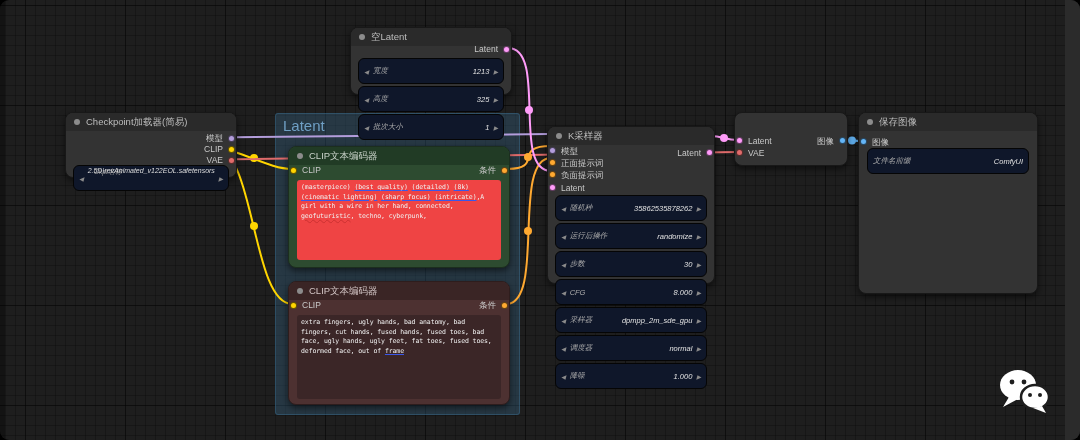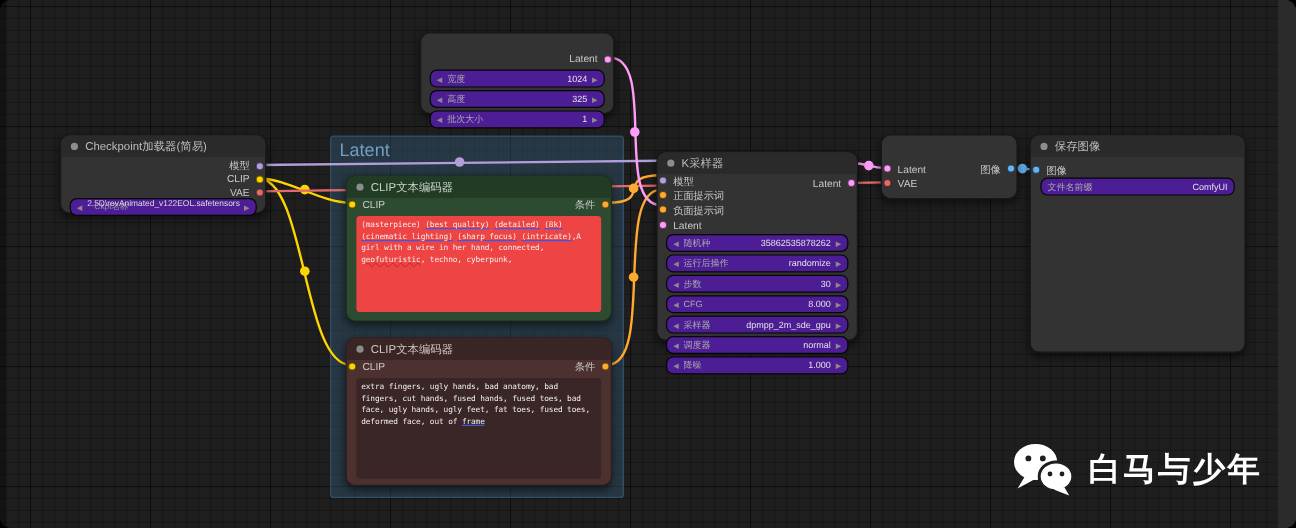--- a/index.html
+++ b/index.html
@@ -41,22 +41,22 @@
   .slot{position:absolute;height:12px;line-height:12px;font-size:8.5px;color:#c9c9c9;white-space:nowrap;}
   .slot.in{left:0;padding-left:13px;}
   .slot.out{right:0;padding-right:13px;text-align:right;}
   .port{position:absolute;width:7px;height:7px;border-radius:50%;border:1px solid rgba(0,0,0,.6);}
   .port.in{left:1px;}
   .port.out{right:1px;}
   .c-model{background:#B39DDB;} .c-clip{background:#FFD500;} .c-vae{background:#E06B6B;}
   .c-cond{background:#FFA931;} .c-latent{background:#FF9CF9;} .c-image{background:#64B5F6;}
 
   .widgets{position:absolute;left:0;right:0;}
-  .pill{height:15px;margin:2px 7px;border-radius:6px;background:#4c1d95;border:1px solid #050505;
-        display:flex;align-items:center;padding:0 5px;font-size:7.5px;color:#ababab;white-space:nowrap;overflow:hidden;}
+  .pill{height:26px;margin:2px 7px;border-radius:6px;background:#0f172a;border:1px solid #050505;
+        display:flex;align-items:center;padding:0 5px;font-size:7.5px;color:#ababab;white-space:nowrap;overflow:hidden;font-style:italic;}
   .pill .val{margin-left:auto;color:#e2e2e2;}
   .pill .arr{color:#8a8a8a;font-size:6px;flex:0 0 auto;}
   .pill .arr.l{margin-right:4px;} .pill .arr.r{margin-left:4px;}
   .pill.combo{position:absolute;left:7px;right:7px;margin:0;}
   .combo-stack{position:relative;flex:1;height:100%;}
   .combo-label{position:absolute;left:6px;top:1px;color:#9a9a9a;font-size:7px;}
   .combo-value{position:absolute;left:0;right:0;top:1px;text-align:center;color:#ddd;font-size:7px;}
 
   .ta{position:absolute;left:8px;right:8px;border-radius:3px;padding:3px 4px;
       font-family:"DejaVu Sans Mono", monospace;font-size:6.5px;line-height:9.5px;letter-spacing:-0.1px;
@@ -96,45 +96,49 @@
     <circle cx="528" cy="231" r="4" fill="#FFA931"></circle>
     <path d="M508,48 C548,48 511,171 551,171" stroke="#FF9CF9" stroke-width="2" fill="none" stroke-linecap="round"></path>
     <circle cx="529" cy="110" r="4" fill="#FF9CF9"></circle>
     <path d="M710,136 C724,136 724,140 738,140" stroke="#FF9CF9" stroke-width="2" fill="none" stroke-linecap="round"></path>
     <circle cx="724" cy="138" r="4" fill="#FF9CF9"></circle>
     <path d="M843,140 C851,140 854,141 862,141" stroke="#64B5F6" stroke-width="2" fill="none" stroke-linecap="round"></path>
     <circle cx="852" cy="140.5" r="4" fill="#64B5F6"></circle>
   </svg>
 
   <div class="node" style="left:350px;top:27px;width:162px;height:68px;">
+    <div class="ntitle">
+        <span class="tdot"></span>
+        <span>空Latent</span>
+      </div>
     <div class="slot out" style="top:15px;">Latent</div>
     <span class="port out c-latent" style="top:18px;"></span>
     <div class="widgets" style="top:28px;">
       <div class="pill">
           <span class="arr l">◀</span>
           <span>宽度</span>
-          <span class="val">1024</span>
+          <span class="val">1213</span>
           <span class="arr r">▶</span>
         </div>
       <div class="pill">
           <span class="arr l">◀</span>
           <span>高度</span>
           <span class="val">325</span>
           <span class="arr r">▶</span>
         </div>
       <div class="pill">
           <span class="arr l">◀</span>
           <span>批次大小</span>
           <span class="val">1</span>
           <span class="arr r">▶</span>
         </div>
     </div>
   </div>
 
-  <div class="node" style="left:50px;top:112px;width:172px;height:66px;">
+  <div class="node" style="left:65px;top:112px;width:172px;height:66px;">
     <div class="ntitle">
         <span class="tdot"></span>
         <span>Checkpoint加载器(简易)</span>
       </div>
     <div class="slot out" style="top:19px;">模型</div>
     <span class="port out c-model" style="top:22px;"></span>
     <div class="slot out" style="top:30px;">CLIP</div>
     <span class="port out c-clip" style="top:33px;"></span>
     <div class="slot out" style="top:41px;">VAE</div>
     <span class="port out c-vae" style="top:44px;"></span>
@@ -259,15 +263,14 @@
     <svg width="54" height="46" viewBox="0 0 54 46">
       <ellipse cx="20" cy="17" rx="18" ry="15" fill="#ffffff"></ellipse>
       <path d="M11 29 L5 39 L20 31 Z" fill="#ffffff"></path>
       <ellipse cx="37" cy="29" rx="14" ry="12" fill="#ffffff" stroke="#1e1e1e" stroke-width="2.5"></ellipse>
       <path d="M44 38 L48 45 L35 40 Z" fill="#ffffff"></path>
       <circle cx="14" cy="14" r="2.4" fill="#1e1e1e"></circle>
       <circle cx="26" cy="14" r="2.4" fill="#1e1e1e"></circle>
       <circle cx="32" cy="27" r="2" fill="#1e1e1e"></circle>
       <circle cx="42" cy="27" r="2" fill="#1e1e1e"></circle>
     </svg>
-    <span class="wm-text">白马与少年</span>
   </div>
 </div>
 
 </body></html>

